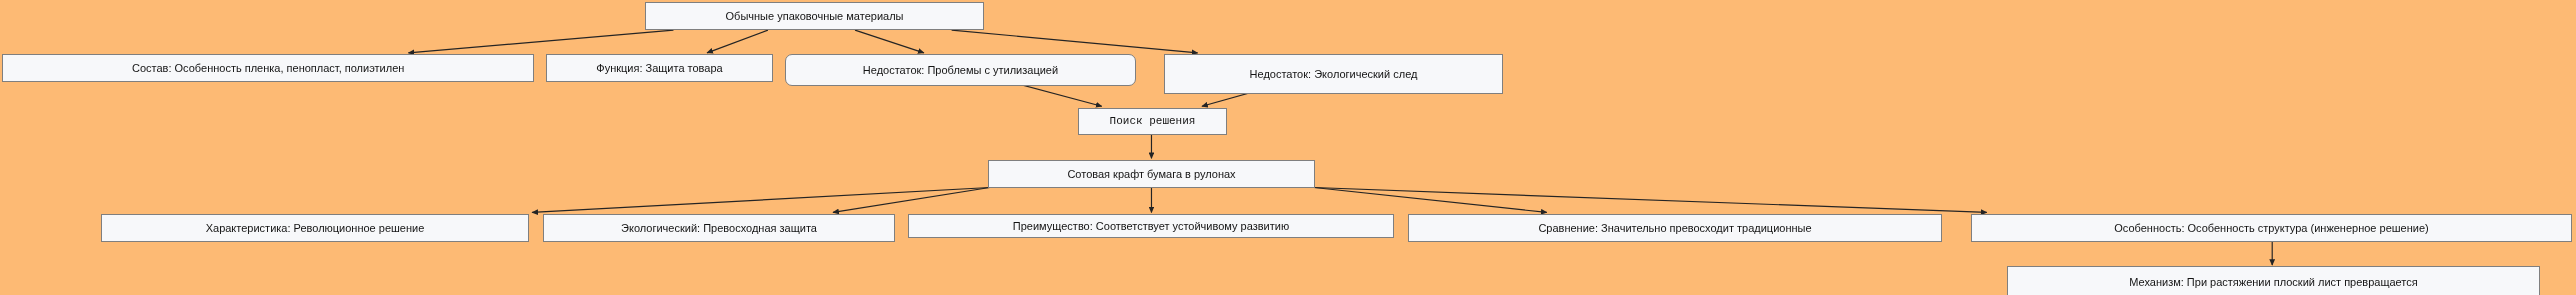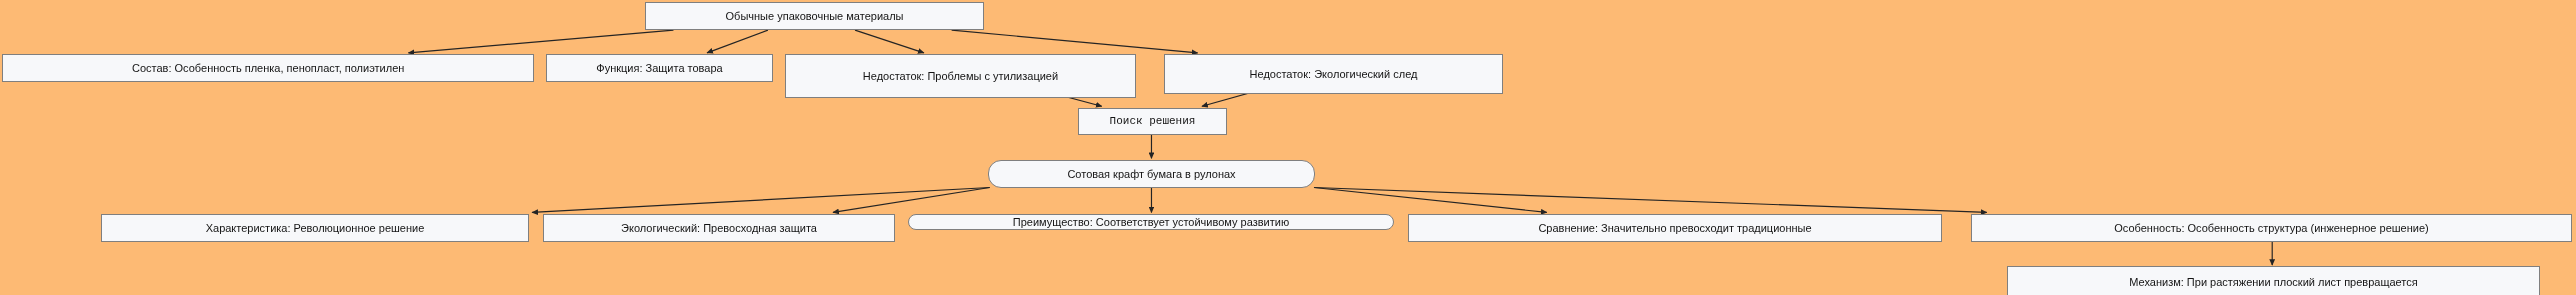--- a/index.html
+++ b/index.html
@@ -61,25 +61,25 @@
         <line x1="1573" y1="256" x2="1573" y2="290" stroke="#242424" stroke-width="1.6" marker-end="url(#arrowhead)"></line>
         <line x1="1795" y1="256" x2="2113" y2="290" stroke="#242424" stroke-width="1.6" marker-end="url(#arrowhead)"></line>
         <line x1="1795" y1="256" x2="2714" y2="290" stroke="#242424" stroke-width="1.6" marker-end="url(#arrowhead)"></line>
         <line x1="3104" y1="330" x2="3104" y2="362" stroke="#242424" stroke-width="1.6" marker-end="url(#arrowhead)"></line>
       </g>
   </svg>
   <div id="nodes">
       <div class="node" style="left: 645px; top: 2.2px; width: 339px; height: 28px; background: rgb(247, 248, 250); border-color: rgb(127, 127, 127); color: rgb(20, 20, 20);">Обычные упаковочные материалы</div>
       <div class="node" style="left: 2.2px; top: 54px; width: 532px; height: 28px; background: rgb(247, 248, 250); border-color: rgb(127, 127, 127); color: rgb(20, 20, 20);">Состав: Особенность пленка, пенопласт, полиэтилен</div>
       <div class="node" style="left: 546px; top: 54px; width: 227px; height: 28px; background: rgb(247, 248, 250); border-color: rgb(127, 127, 127); color: rgb(20, 20, 20);">Функция: Защита товара</div>
-      <div class="node" style="left: 785px; top: 54px; width: 351px; height: 44px; background: rgb(247, 248, 250); border-color: rgb(127, 127, 127); color: rgb(20, 20, 20);">Недостаток: Проблемы с утилизацией</div>
+      <div class="node" style="left: 785px; top: 54px; width: 351px; height: 32px; background: rgb(247, 248, 250); border-color: rgb(127, 127, 127); color: rgb(20, 20, 20); border-radius: 7px;">Недостаток: Проблемы с утилизацией</div>
       <div class="node" style="left: 1164px; top: 54px; width: 339px; height: 40px; background: rgb(247, 248, 250); border-color: rgb(127, 127, 127); color: rgb(20, 20, 20);">Недостаток: Экологический след</div>
       <div class="node" style="left: 1078px; top: 108px; width: 149px; height: 27px; background: rgb(247, 248, 250); border-color: rgb(127, 127, 127); color: rgb(20, 20, 20); font-family: Liberation Mono, monospace;">Поиск решения</div>
-      <div class="node" style="left: 988px; top: 160px; width: 327px; height: 28px; background: rgb(247, 248, 250); border-color: rgb(127, 127, 127); color: rgb(20, 20, 20); border-radius: 13px;">Сотовая крафт бумага в рулонах</div>
+      <div class="node" style="left: 988px; top: 160px; width: 327px; height: 28px; background: rgb(247, 248, 250); border-color: rgb(127, 127, 127); color: rgb(20, 20, 20);">Сотовая крафт бумага в рулонах</div>
       <div class="node" style="left: 101px; top: 214px; width: 428px; height: 28px; background: rgb(247, 248, 250); border-color: rgb(127, 127, 127); color: rgb(20, 20, 20);">Характеристика: Революционное решение</div>
       <div class="node" style="left: 543px; top: 214px; width: 352px; height: 28px; background: rgb(247, 248, 250); border-color: rgb(127, 127, 127); color: rgb(20, 20, 20);">Экологический: Превосходная защита</div>
-      <div class="node" style="left: 908px; top: 214px; width: 486px; height: 16px; background: rgb(247, 248, 250); border-color: rgb(127, 127, 127); color: rgb(20, 20, 20); border-radius: 9px;">Преимущество: Соответствует устойчивому развитию</div>
+      <div class="node" style="left: 908px; top: 214px; width: 486px; height: 24px; background: rgb(247, 248, 250); border-color: rgb(127, 127, 127); color: rgb(20, 20, 20);">Преимущество: Соответствует устойчивому развитию</div>
       <div class="node" style="left: 1408px; top: 214px; width: 534px; height: 28px; background: rgb(247, 248, 250); border-color: rgb(127, 127, 127); color: rgb(20, 20, 20); text-align: right;">Сравнение: Значительно превосходит традиционные</div>
       <div class="node" style="left: 1971px; top: 214px; width: 601px; height: 28px; background: rgb(247, 248, 250); border-color: rgb(127, 127, 127); color: rgb(20, 20, 20);">Особенность: Особенность структура (инженерное решение)</div>
       <div class="node" style="left: 2007px; top: 266px; width: 533px; height: 32px; background: rgb(247, 248, 250); border-color: rgb(127, 127, 127); color: rgb(20, 20, 20);">Механизм: При растяжении плоский лист превращается</div>
     </div>
 </div>
 
 
 </body></html>

